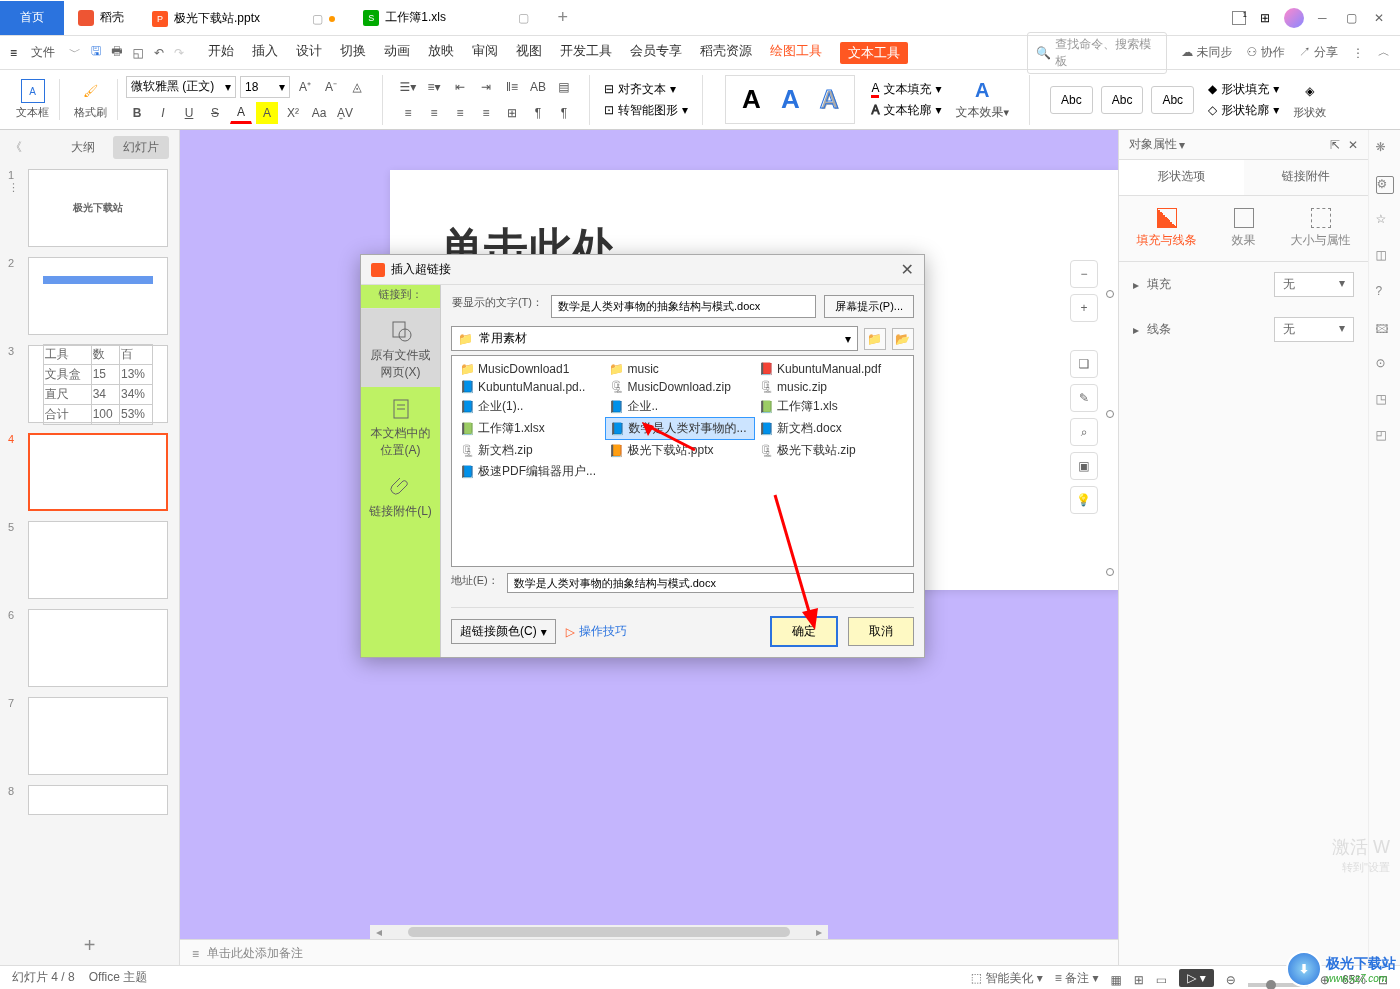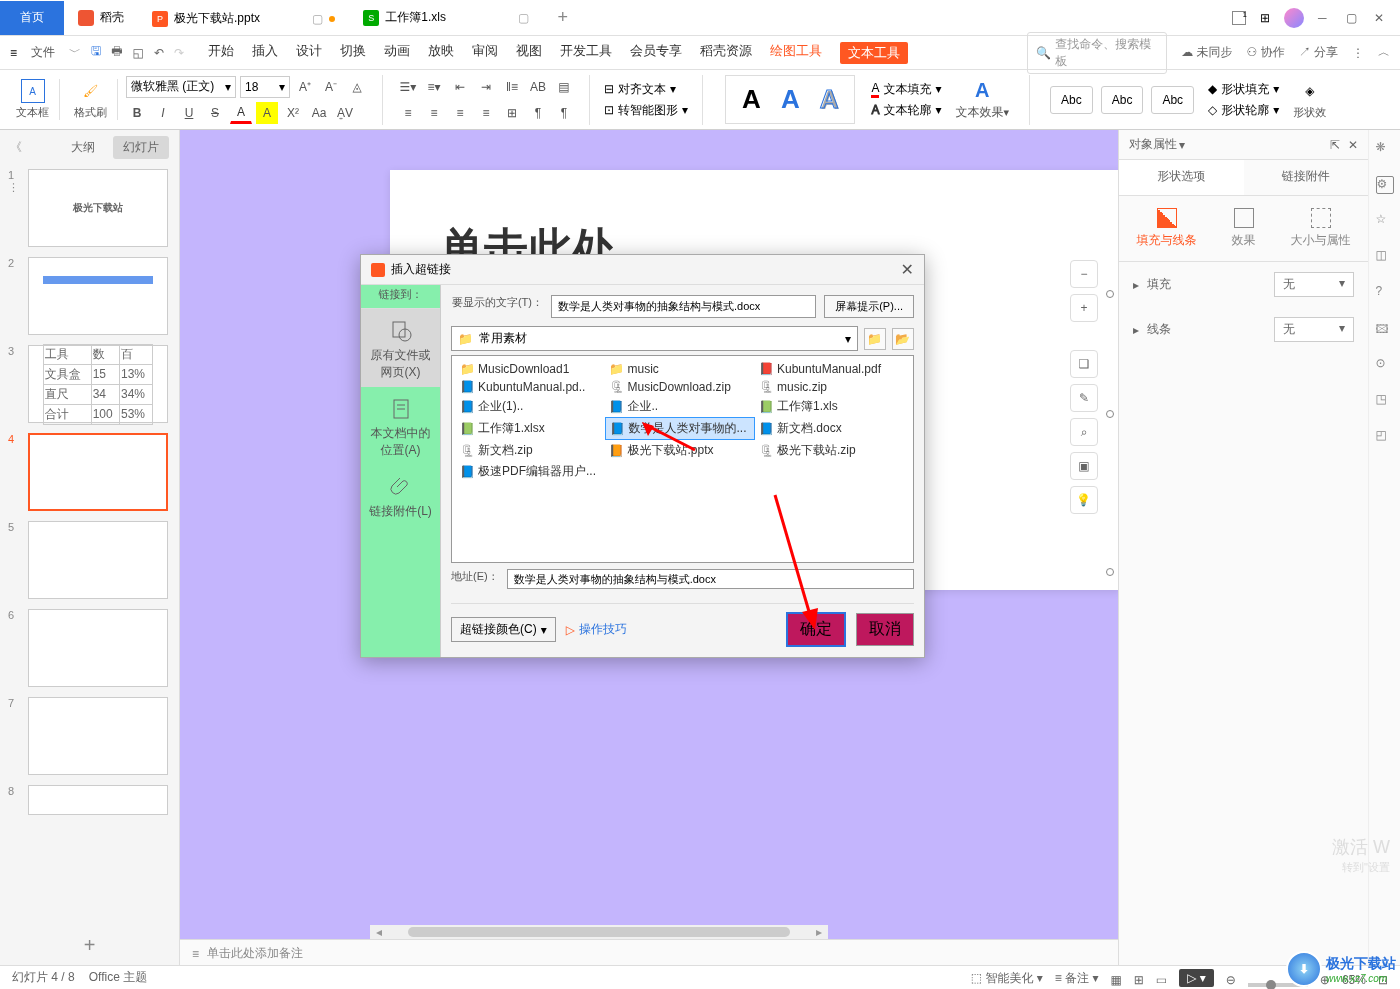--- a/index.html
+++ b/index.html
@@ -65,39 +65,39 @@
 .props-row{display:flex;align-items:center;padding:10px 14px;gap:8px;color:#666}
 .props-select{border:1px solid #ccc;padding:3px 8px;width:80px;display:flex;justify-content:space-between;background:#fff}
 .side-icons{width:32px;background:#fafafa;border-left:1px solid #eee;display:flex;flex-direction:column;align-items:center;padding-top:10px;gap:18px}
 .side-icon{width:18px;height:18px;color:#888}
 .statusbar{height:24px;background:#fff;border-top:1px solid #ddd;display:flex;align-items:center;padding:0 12px;gap:14px;color:#666;font-size:11px;position:absolute;bottom:0;left:0;right:0}
 .statusbar-right{margin-left:auto;display:flex;align-items:flex-end;gap:12px}
 .dialog{position:absolute;left:360px;top:254px;width:565px;height:404px;background:#f4f4f4;border:1px solid #aaa;box-shadow:0 4px 20px rgba(0,0,0,0.3);z-index:100}
 .dialog-title{height:30px;display:flex;align-items:center;padding:0 10px;border-bottom:1px solid #ddd;gap:6px}
 .dialog-close{margin-left:auto;font-size:16px;color:#555}
 .dialog-body{display:flex;height:calc(100% - 30px)}
-.dialog-sidebar{width:80px;background:#86efac;border-right:1px solid #ccc;display:flex;flex-direction:column}
+.dialog-sidebar{width:80px;background:#bef264;border-right:1px solid #ccc;display:flex;flex-direction:column}
 .link-section{padding:6px 4px;text-align:center;color:#555;font-size:11px}
 .link-section.active{background:#d8d8d8}
 .side-label{padding:2px 2px 6px;text-align:center;font-size:11px;color:#555;border-bottom:1px solid #ddd}
 .link-sec-icon{width:24px;height:24px;margin:4px auto;display:block;color:#666}
 .dialog-content{flex:1;display:flex;flex-direction:column;padding:10px}
 .dlg-row{display:flex;gap:8px;margin-bottom:8px}
 .dlg-label{width:92px;text-align:right;color:#555;font-size:11px}
 .dlg-input{flex:1;border:1px solid #999;padding:3px 6px;background:#fff;font-size:11px}
 .dlg-btn{border:1px solid #999;padding:3px 10px;background:#f8f8f8;font-size:11px}
 .folder-bar{display:flex;align-items:center;gap:6px;margin-bottom:4px}
 .folder-select{flex:1;border:1px solid #999;padding:3px 6px;background:#fff;display:flex;align-items:center;gap:6px;font-size:11px}
 .folder-icn{width:22px;height:22px;border:1px solid #bbb;display:flex;align-items:center;justify-content:center;background:#fafafa}
 .file-list{flex:1;border:1px solid #999;background:#fff;padding:4px;display:flex;flex-wrap:wrap;align-content:flex-start;overflow:auto}
 .file-item{width:33%;display:flex;align-items:center;gap:4px;padding:2px 4px;font-size:11px;color:#333}
 .file-item.selected{background:#cce4ff;border:1px solid #3399ff}
 .file-ico{width:14px;height:14px;flex-shrink:0}
 .dialog-footer{display:flex;align-items:center;gap:10px;padding-top:8px;border-top:1px solid #ddd;margin-top:6px}
-.footer-btn{border:1px solid #999;padding:5px 12px;background:#be185d;font-size:16px}
+.footer-btn{border:1px solid #999;padding:5px 20px;background:#fef9c3;font-size:12px}
 .footer-btn.primary{border:2px solid #2b73de}
 .link-color{border:1px solid #999;padding:3px 8px;font-size:11px;display:flex;align-items:center;gap:4px}
 .tips{color:#2b73de;font-size:11px;display:flex;align-items:center;gap:4px}
 .arrow{position:absolute;pointer-events:none;z-index:101}
 .arrow1{left:640px;top:422px;width:60px;height:30px}
 .arrow2{left:770px;top:490px;width:60px;height:140px}
 .arrow-line{stroke:#ff0000;stroke-width:3;fill:none}
 .arrow-head{fill:#ff0000}
 .watermark{position:absolute;right:10px;top:835px;color:#ddd;font-size:18px}
 .watermark2{position:absolute;right:10px;top:860px;color:#ddd;font-size:11px}

